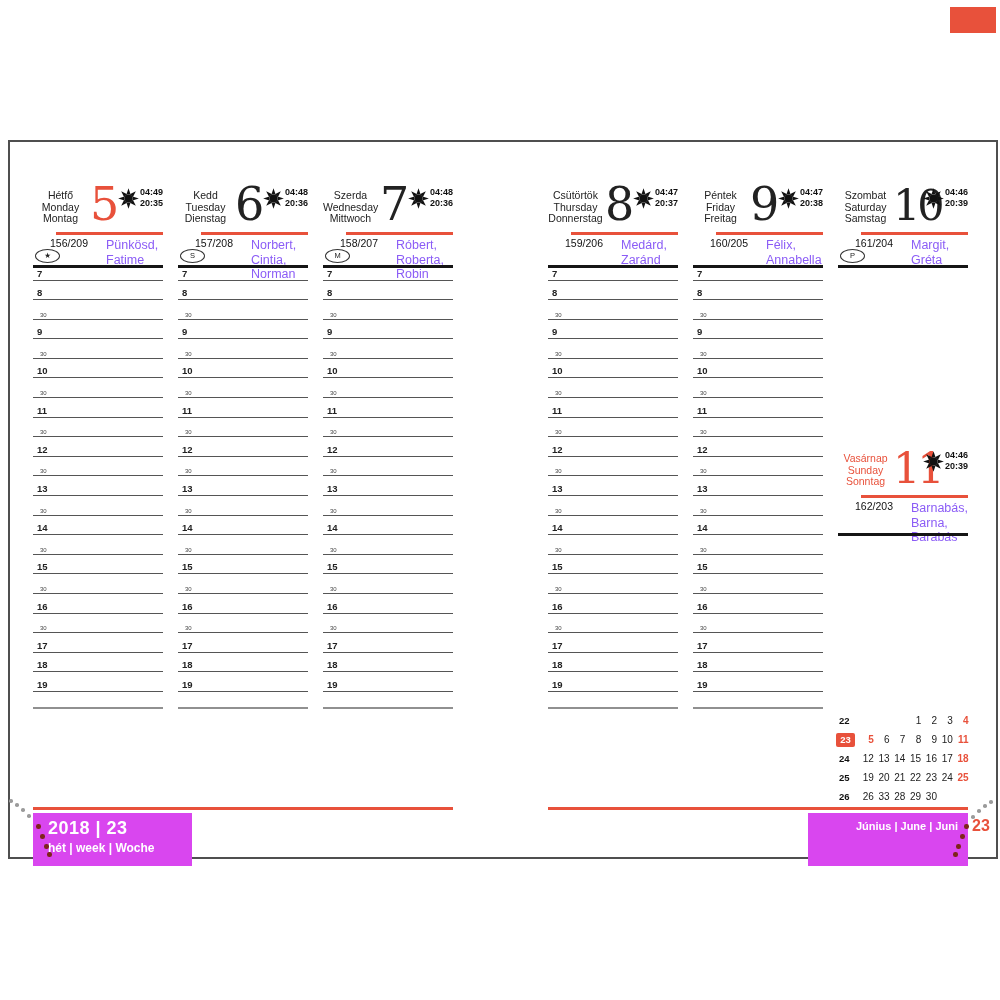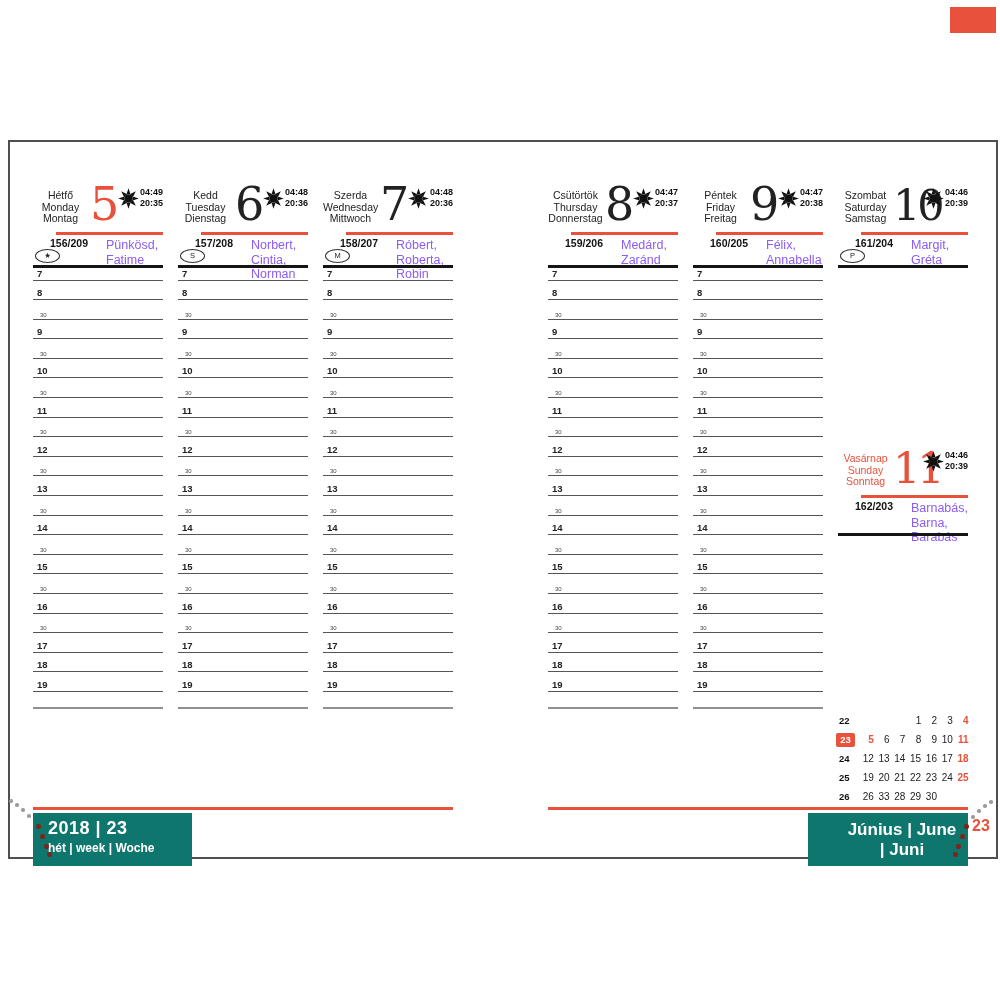--- a/index.html
+++ b/index.html
@@ -15,21 +15,21 @@
   .tri{position:absolute;left:0;top:5px;width:55px;text-align:center;font-size:10.5px;line-height:11.5px;color:#222;}
   .sunday .tri{color:#e8513b;}
   .big-num{position:absolute;left:57px;top:-7px;font-family:"DejaVu Serif",serif;font-size:46px;line-height:52px;
     color:#222;letter-spacing:-2px;}
   .big-num.two{left:55px;font-size:43px;line-height:55px;letter-spacing:-3px;}
   .big-num.holiday{color:#e8513b;}
   .sun-wrap{position:absolute;right:0;top:2px;display:flex;align-items:flex-start;}
   .sun-ic{width:21px;height:21px;margin-right:1px;margin-top:1px;}
   .sun-times{font-size:9px;font-weight:bold;line-height:11px;color:#111;text-align:center;}
   .rule{position:absolute;left:23px;right:0;top:47px;height:3px;background:#e8513b;}
-  .doy{position:absolute;left:0;top:52px;width:55px;text-align:right;font-weight:bold;font-size:10.5px;color:#111;}
+  .doy{position:absolute;left:0;top:52px;width:55px;text-align:right;font-weight:normal;font-size:10.5px;color:#111;}
   .names{position:absolute;left:73px;top:53px;font-size:12.5px;line-height:14.5px;color:#8b5cf6;}
   .badge{position:absolute;left:2px;top:64px;width:23px;height:12px;border:1.2px solid #333;border-radius:50%;
     font-size:7.5px;line-height:12px;text-align:center;color:#222;background:#fff;}
 
   
   .grid{position:absolute;width:130px;top:267px;}
   .grow{position:relative;box-sizing:border-box;height:19.6px;border-bottom:1px solid #555;}
   .grow.first{height:13.5px;}
   .tlab{position:absolute;bottom:1px;left:4px;font-size:9.5px;font-weight:bold;color:#222;}
   .tlab.half{left:7px;font-size:6px;font-weight:normal;color:#444;}
@@ -41,26 +41,26 @@
   .wk{width:22px;font-size:9.5px;font-weight:bold;color:#111;text-align:left;padding-left:3px;box-sizing:border-box;}
   .wk.cur{background:#e8513b;color:#fff;border-radius:2px;width:19px;height:14px;line-height:14px;
     text-align:center;padding-left:0;margin-right:3px;}
   .cday{width:15.8px;font-size:10px;color:#222;text-align:right;}
   .cday.red{color:#e8513b;font-weight:bold;}
 
   
   .f-rule{position:absolute;top:807px;height:2.5px;background:#e8513b;}
   .f-rule.l{left:33px;width:420px;}
   .f-rule.r{left:548px;width:420px;}
-  .fbox{position:absolute;top:813px;height:53px;background:#0f766e;color:#fff;}
+  .fbox{position:absolute;top:813px;height:53px;background:#d946ef;color:#fff;}
   .fbox.l{left:33px;width:159px;}
   .fbox.r{left:808px;width:160px;}
   .yw{position:absolute;left:15px;top:5px;font-size:18px;font-weight:bold;letter-spacing:0.5px;}
   .ww{position:absolute;left:15px;top:28px;font-size:12px;font-weight:bold;}
-  .mw{position:absolute;left:0;right:10px;top:7px;text-align:center;font-size:17px;font-weight:bold;padding-left:38px;}
+  .mw{position:absolute;left:0;right:10px;top:7px;text-align:right;font-size:11px;font-weight:bold;padding-left:38px;}
   .pageno{position:absolute;left:972px;top:817px;font-size:16px;font-weight:bold;color:#e8513b;}
 
   .dot{position:absolute;border-radius:50%;}
   .dot.g{width:3.5px;height:3.5px;background:#9b9b9b;}
   .dot.r{width:4.5px;height:4.5px;background:#7e241a;}
 </style>
 </head>
 <body>
 
 <div class="canvas">

